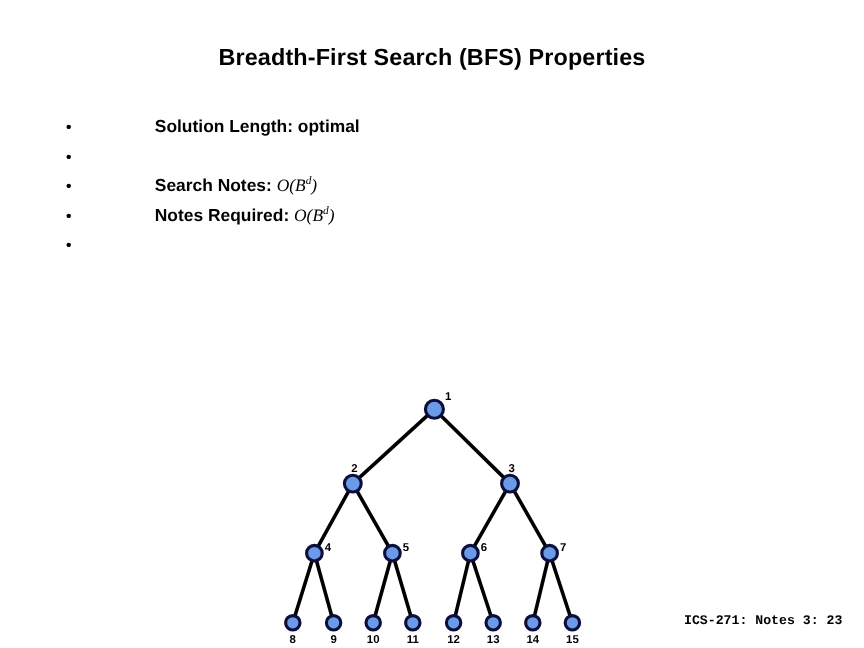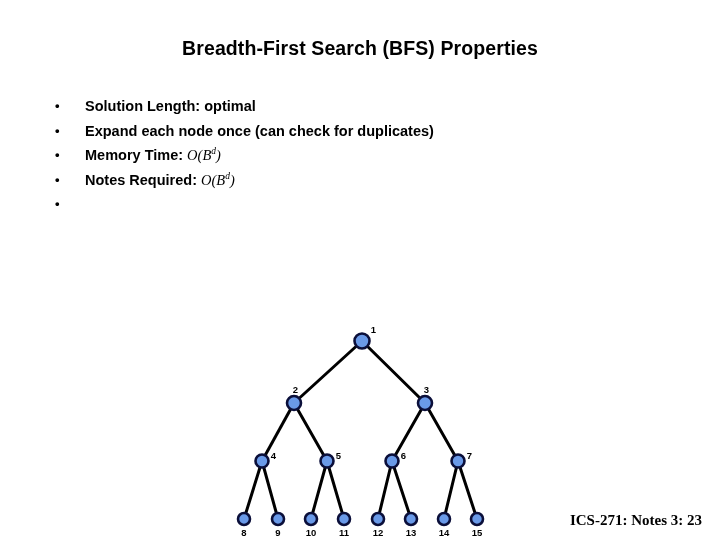--- a/index.html
+++ b/index.html
@@ -46,21 +46,21 @@
     line-height: 24.5px;
     white-space: nowrap;
   }
   .bullet-marker {
     position: absolute;
     left: 3px;
     top: 0;
     font-size: 13px;
     line-height: 24.5px;
   }
-  .bullet-text { display: inline; }
+  .bullet-text { display: inline; margin-left: 44px; }
   .math {
     font-family: "Liberation Serif", serif;
     font-style: italic;
     font-weight: normal;
     font-size: 14.5px;
   }
   .math .mathvar { font-style: italic; }
   .math sup {
     font-size: 9.5px;
     font-style: italic;
@@ -94,35 +94,35 @@
     font-size: 9.5px;
     font-weight: bold;
     fill: #000000;
   }
 
   
   #footer-note {
     position: absolute;
     right: 18px;
     top: 512px;
-    font-family: Liberation Serif, serif;
-    font-size: 15px;
+    font-family: Liberation Mono, monospace;
+    font-size: 11px;
     font-weight: bold;
     white-space: nowrap;
   }
 </style>
 </head>
 <body>
 
 <div id="slide-title">Breadth-First Search (BFS) Properties</div>
 
 <div id="bullet-list">
     <div class="bullet-row"><span class="bullet-marker">•</span><span class="bullet-text">Solution Length: optimal</span></div>
-    <div class="bullet-row"><span class="bullet-marker">•</span><span class="bullet-text">Expand each node once (can check for duplicates)</span></div>
-    <div class="bullet-row"><span class="bullet-marker">•</span><span class="bullet-text">Memory Time: </span><span class="math"><span>O(</span><span class="mathvar">B</span><sup>d</sup><span>)</span></span></div>
+    <div class="bullet-row"><span class="bullet-marker">•</span></div>
+    <div class="bullet-row"><span class="bullet-marker">•</span><span class="bullet-text">Search Notes: </span><span class="math"><span>O(</span><span class="mathvar">B</span><sup>d</sup><span>)</span></span></div>
     <div class="bullet-row"><span class="bullet-marker">•</span><span class="bullet-text">Notes Required: </span><span class="math"><span>O(</span><span class="mathvar">B</span><sup>d</sup><span>)</span></span></div>
     <div class="bullet-row"><span class="bullet-marker">•</span></div>
   </div>
 
 <div id="tree-diagram">
   <svg id="tree-svg" width="720" height="540" viewBox="0 0 720 540" xmlns="http://www.w3.org/2000/svg">
     <g id="tree-edges">
         <line x1="362" y1="341" x2="294" y2="403" class="tree-edge" stroke="#000000"></line>
         <line x1="362" y1="341" x2="425" y2="403" class="tree-edge" stroke="#000000"></line>
         <line x1="294" y1="403" x2="262" y2="461" class="tree-edge" stroke="#000000"></line>

